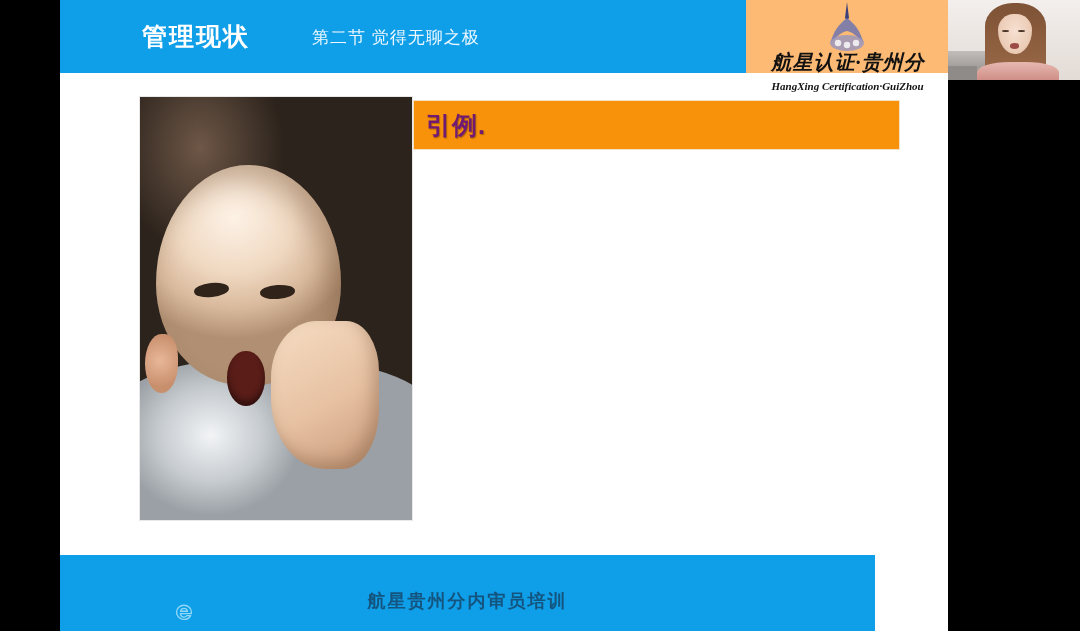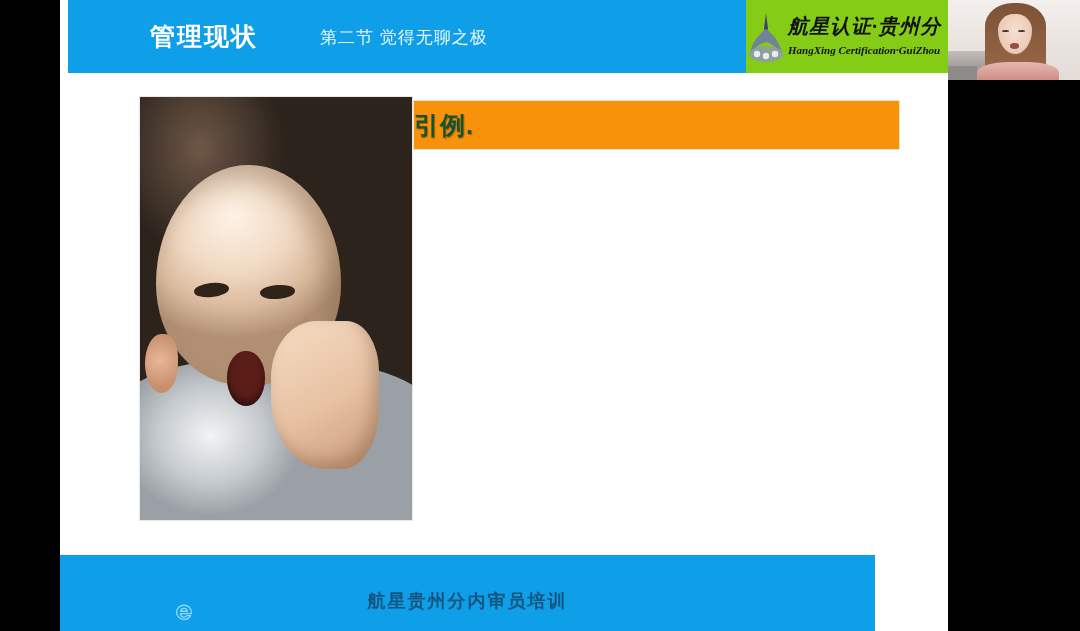--- a/index.html
+++ b/index.html
@@ -34,21 +34,20 @@
   }
 
   
   .slide-header {
     position: absolute;
     left: 0;
     top: 0;
     width: 744px;
     height: 73px;
     background: #0f9ee8;
-    margin-left: 8px;
   }
   .header-title {
     position: absolute;
     left: 82px;
     top: 20px;
     font-size: 25px;
     font-weight: bold;
     color: #ffffff;
     letter-spacing: 2px;
     white-space: nowrap;
@@ -63,25 +62,26 @@
     white-space: nowrap;
   }
 
   
   .logo-block {
     position: absolute;
     left: 686px;
     top: 0px;
     width: 202px;
     height: 73px;
-    background: #84cc16;
+    background: #fdba74;
     display: flex;
     align-items: center;
     padding-left: 0;
     box-sizing: border-box;
+    flex-direction: column;
   }
   .logo-mark {
     width: 40px;
     height: 52px;
     flex: 0 0 40px;
     position: relative;
   }
   .logo-mark svg { display: block; }
   .logo-text {
     display: flex;
@@ -200,24 +200,24 @@
     top: 100px;
     width: 487px;
     height: 50px;
     background: #f7920a;
     border: 1px solid #f3e2c5;
     box-sizing: border-box;
     display: flex;
     align-items: center;
   }
   .title-bar-text {
-    margin-left: 0;
+    margin-left: 12px;
     font-size: 25px;
     font-weight: bold;
-    color: #14532d;
+    color: #701a75;
     letter-spacing: 1px;
     text-shadow: 1px 1px 1px rgba(120, 66, 0, 0.55);
     white-space: nowrap;
   }
 
   
   .body-area {
     position: absolute;
     left: 353px;
     top: 190px;

